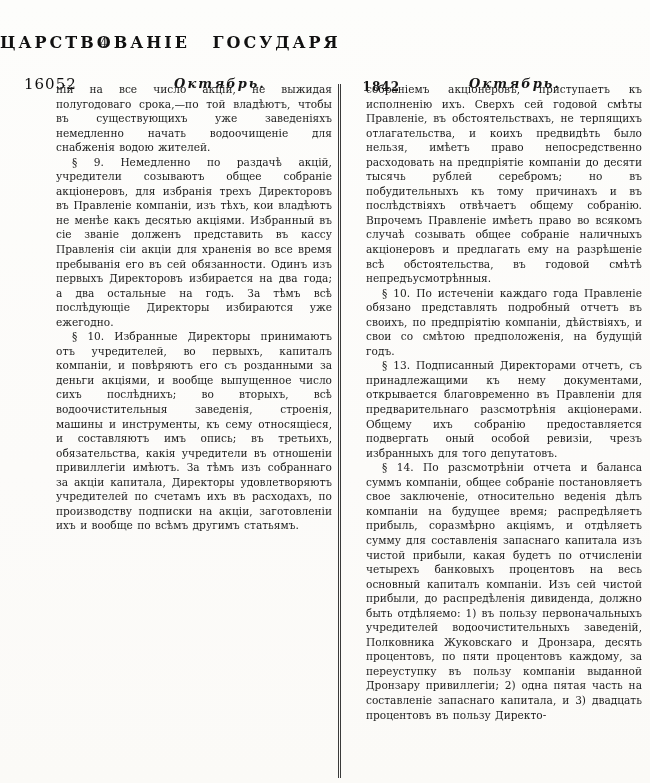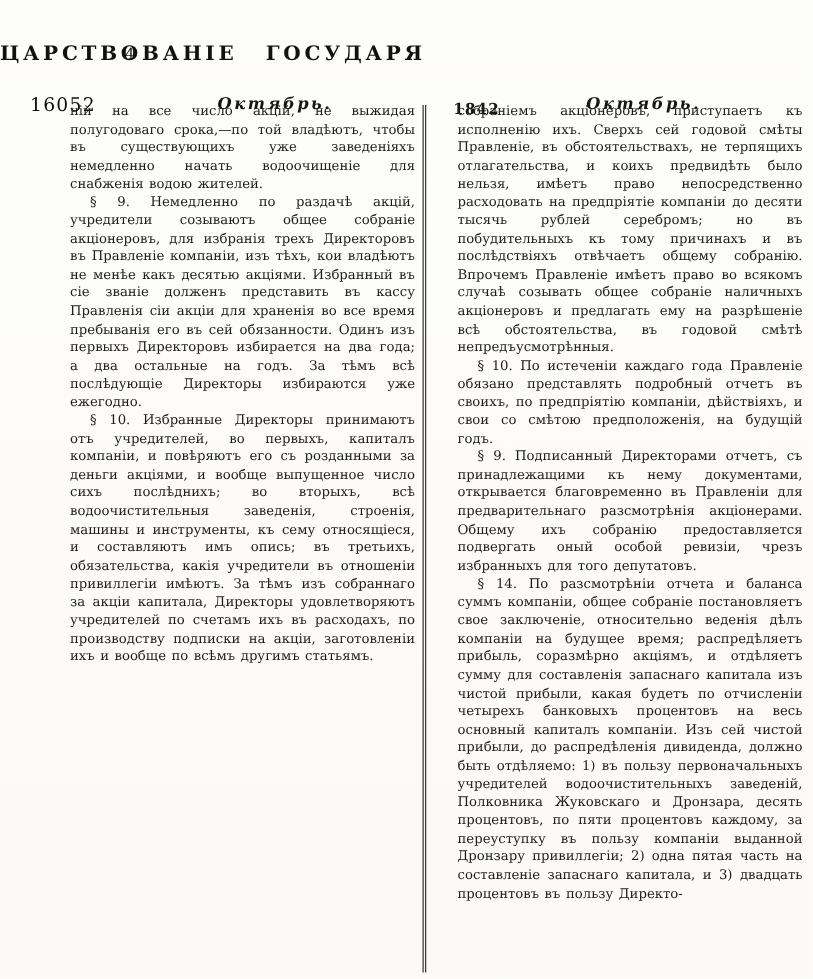--- a/index.html
+++ b/index.html
@@ -77,18 +77,18 @@
 
   <div class="columns">
     <div class="col left">
       <p class="cont">ній на все число акцій, не выжидая полугодоваго срока,—по той владѣютъ, чтобы въ существующихъ уже заведеніяхъ немедленно начать водоочищеніе для снабженія водою жителей.</p>
       <p class="sect">§ 9. Немедленно по раздачѣ акцій, учредители созываютъ общее собраніе акціонеровъ, для избранія трехъ Директоровъ въ Правленіе компаніи, изъ тѣхъ, кои владѣютъ не менѣе какъ десятью акціями. Избранный въ сіе званіе долженъ представить въ кассу Правленія сіи акціи для храненія во все время пребыванія его въ сей обязанности. Одинъ изъ первыхъ Директоровъ избирается на два года; а два остальные на годъ. За тѣмъ всѣ послѣдующіе Директоры избираются уже ежегодно.</p>
       <p class="sect">§ 10. Избранные Директоры принимаютъ отъ учредителей, во первыхъ, капиталъ компаніи, и повѣряютъ его съ розданными за деньги акціями, и вообще выпущенное число сихъ послѣднихъ; во вторыхъ, всѣ водоочистительныя заведенія, строенія, машины и инструменты, къ сему относящіеся, и составляютъ имъ опись; въ третьихъ, обязательства, какія учредители въ отношеніи привиллегіи имѣютъ. За тѣмъ изъ собраннаго за акціи капитала, Директоры удовлетворяютъ учредителей по счетамъ ихъ въ расходахъ, по производству подписки на акціи, заготовленіи ихъ и вообще по всѣмъ другимъ статьямъ.</p>
     </div>
     <div class="col right">
       <p class="cont">собраніемъ акціонеровъ, приступаетъ къ исполненію ихъ. Сверхъ сей годовой смѣты Правленіе, въ обстоятельствахъ, не терпящихъ отлагательства, и коихъ предвидѣть было нельзя, имѣетъ право непосредственно расходовать на предпріятіе компаніи до десяти тысячь рублей серебромъ; но въ побудительныхъ къ тому причинахъ и въ послѣдствіяхъ отвѣчаетъ общему собранію. Впрочемъ Правленіе имѣетъ право во всякомъ случаѣ созывать общее собраніе наличныхъ акціонеровъ и предлагать ему на разрѣшеніе всѣ обстоятельства, въ годовой смѣтѣ непредъусмотрѣнныя.</p>
       <p class="sect">§ 10. По истеченіи каждаго года Правленіе обязано представлять подробный отчетъ въ своихъ, по предпріятію компаніи, дѣйствіяхъ, и свои со смѣтою предположенія, на будущій годъ.</p>
-      <p class="sect">§ 9. Подписанный Директорами отчетъ, съ принадлежащими къ нему документами, открывается благовременно въ Правленіи для предварительнаго разсмотрѣнія акціонерами. Общему ихъ собранію предоставляется подвергать оный особой ревизіи, чрезъ избранныхъ для того депутатовъ.</p>
+      <p class="sect">§ 13. Подписанный Директорами отчетъ, съ принадлежащими къ нему документами, открывается благовременно въ Правленіи для предварительнаго разсмотрѣнія акціонерами. Общему ихъ собранію предоставляется подвергать оный особой ревизіи, чрезъ избранныхъ для того депутатовъ.</p>
       <p class="sect">§ 14. По разсмотрѣніи отчета и баланса суммъ компаніи, общее собраніе постановляетъ свое заключеніе, относительно веденія дѣлъ компаніи на будущее время; распредѣляетъ прибыль, соразмѣрно акціямъ, и отдѣляетъ сумму для составленія запаснаго капитала изъ чистой прибыли, какая будетъ по отчисленіи четырехъ банковыхъ процентовъ на весь основный капиталъ компаніи. Изъ сей чистой прибыли, до распредѣленія дивиденда, должно быть отдѣляемо: 1) въ пользу первоначальныхъ учредителей водоочистительныхъ заведеній, Полковника Жуковскаго и Дронзара, десять процентовъ, по пяти процентовъ каждому, за переуступку въ пользу компаніи выданной Дронзару привиллегіи; 2) одна пятая часть на составленіе запаснаго капитала, и 3) двадцать процентовъ въ пользу Директо-</p>
     </div>
   </div>
 
 </div>
 
 </body></html>

